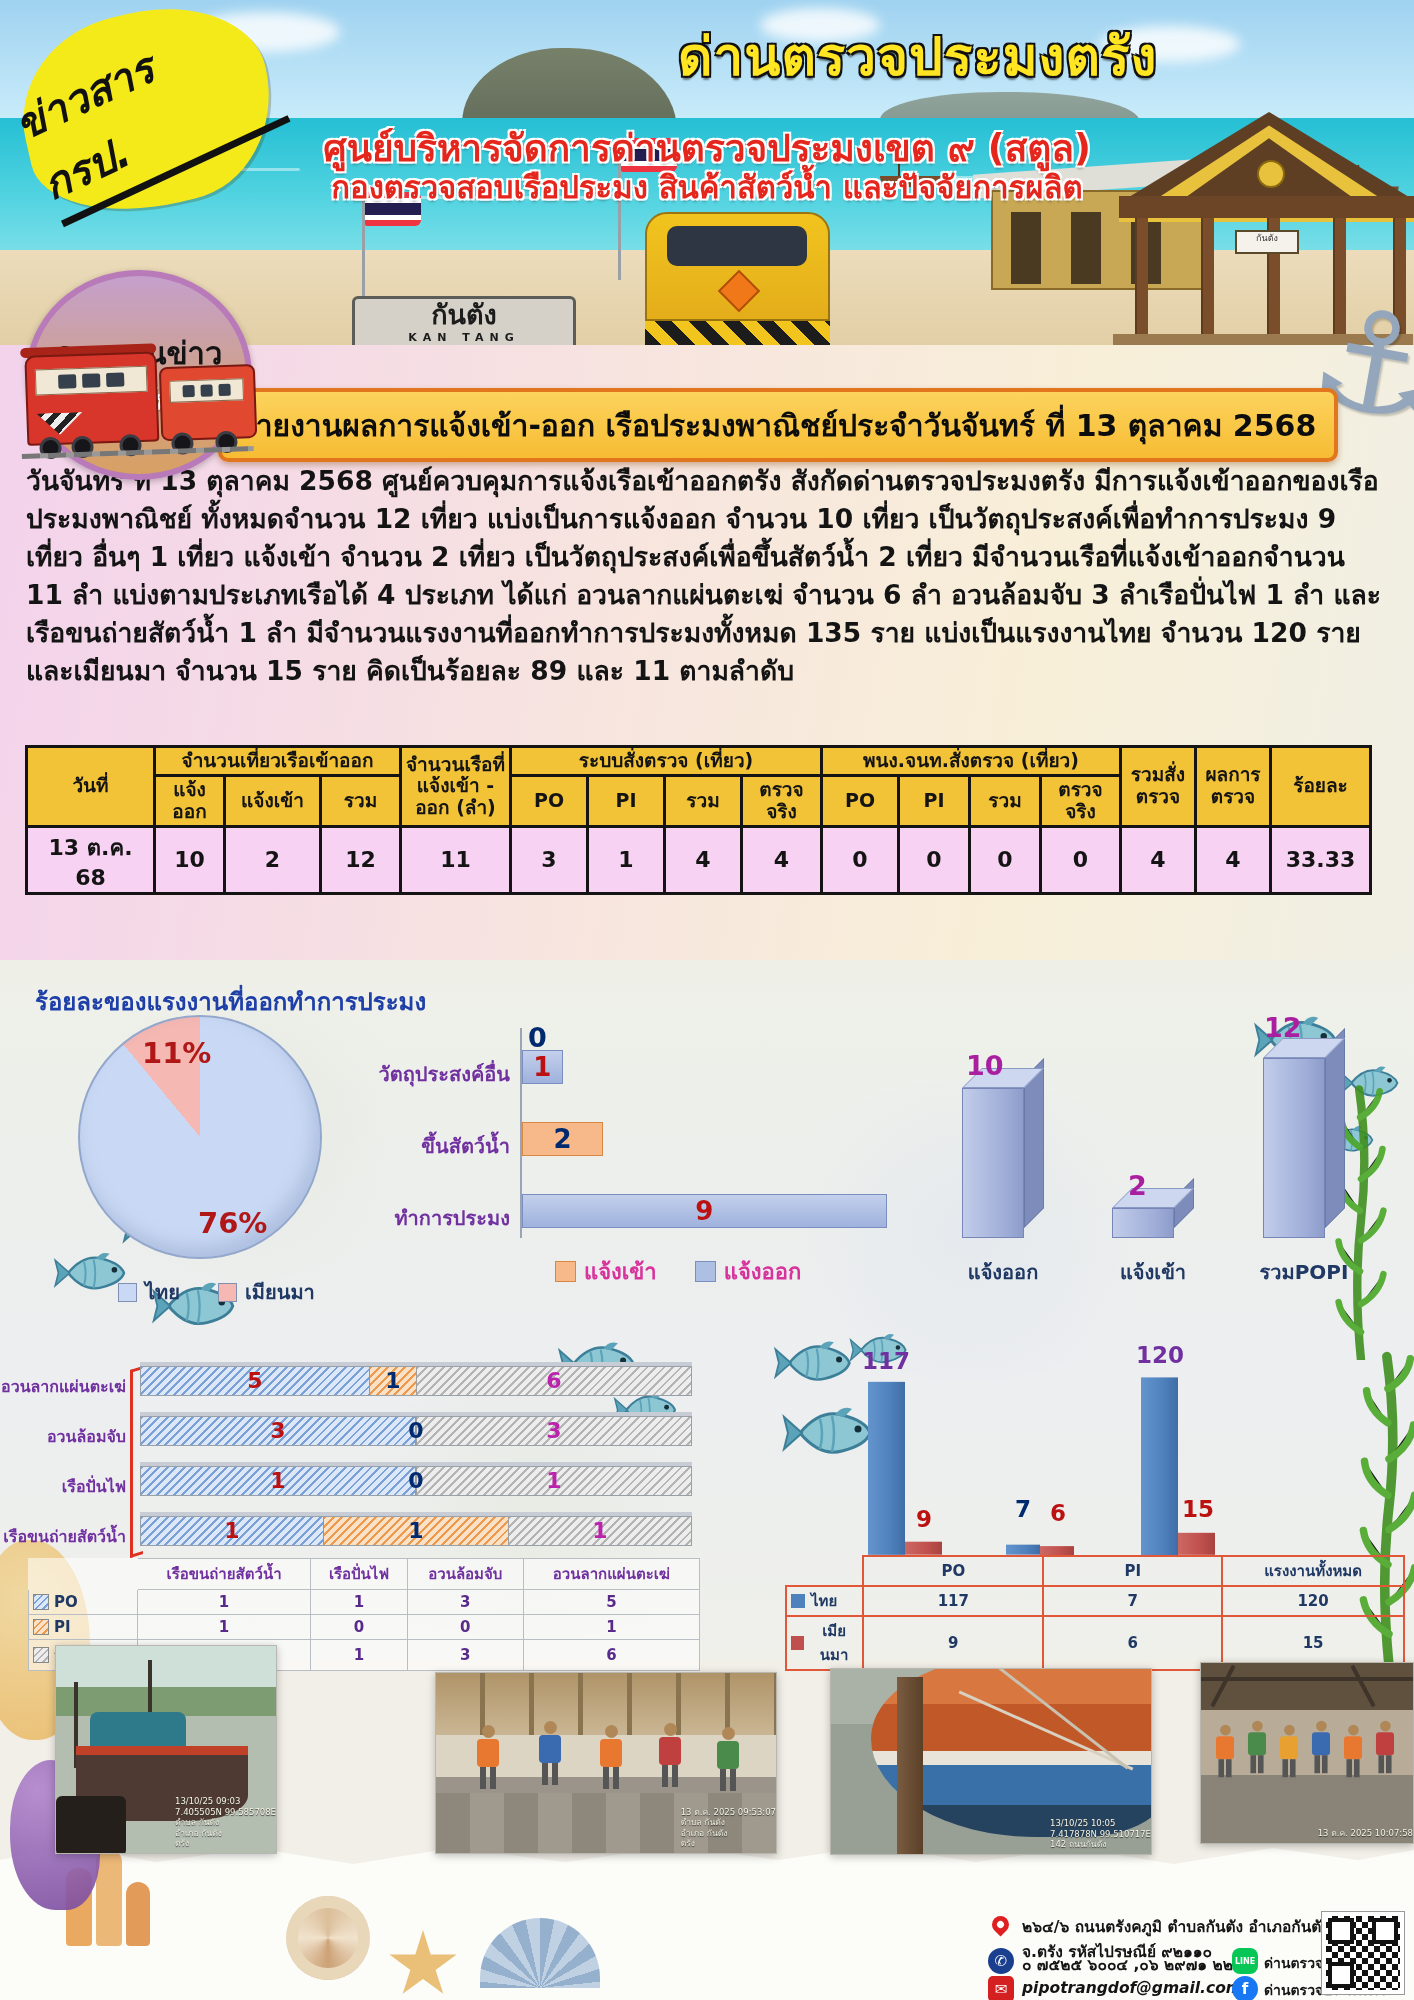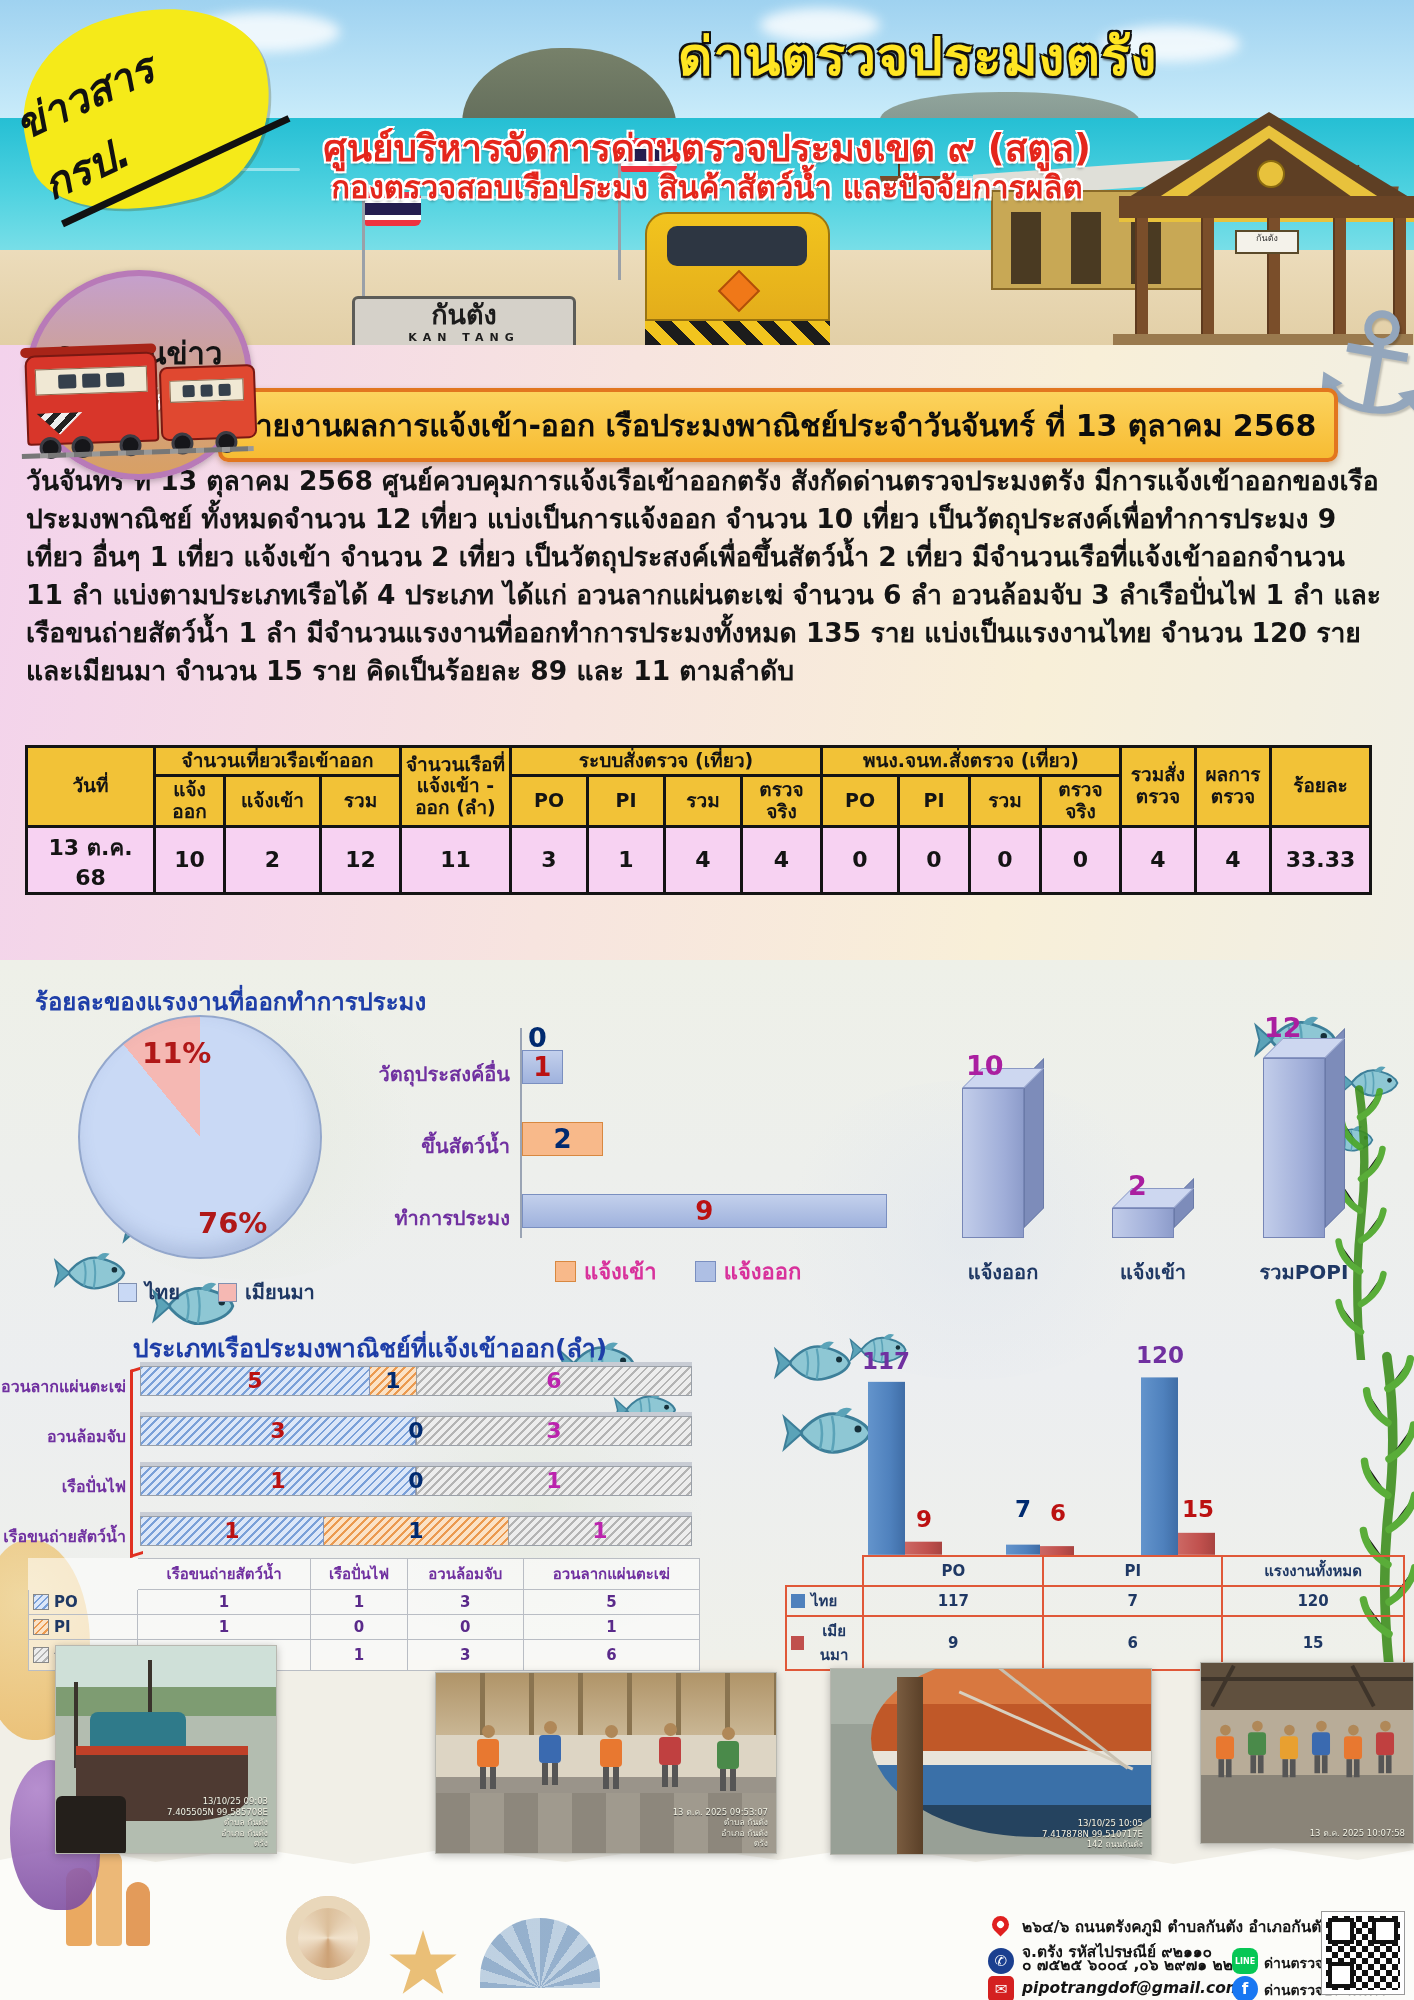--- a/index.html
+++ b/index.html
@@ -123,21 +123,21 @@
   .gbar.thai{background:linear-gradient(90deg,#6394cc,#4f81bd 60%,#3f6da6);}
   .gbar.mya{background:linear-gradient(90deg,#cc6864,#c0504d 60%,#a84340);}
   .glab{position:absolute;font-size:23px;font-weight:bold;z-index:7;width:60px;text-align:center;}
   .labtable{position:absolute;border-collapse:collapse;z-index:6;}
   .labtable th,.labtable td{border:2px solid #e05838;font-size:15px;font-weight:bold;color:#1f3864;text-align:center;padding:2px 4px;}
   .labtable .noborder{border:none;background:transparent;}
   .labtable .lg{display:flex;align-items:center;gap:6px;justify-content:flex-start;}
   .qsw{display:inline-block;width:14px;height:14px;}
   
   .photo{position:absolute;overflow:hidden;border:1px solid #b8b8b0;box-shadow:0 2px 8px rgba(0,0,0,.25);z-index:6;background:#9aa29a;}
-  .stamp{position:absolute;right:8px;bottom:4px;font-size:8.5px;color:#f3f3e4;text-align:right;white-space:pre-line;line-height:1.25;text-shadow:0 1px 1px #333;z-index:3;margin-top:26px;}
+  .stamp{position:absolute;right:0;bottom:4px;font-size:8.5px;color:#f3f3e4;text-align:left;white-space:pre-line;line-height:1.25;text-shadow:0 1px 1px #333;z-index:3;margin-top:26px;}
   .fig{position:absolute;width:24px;}
   .fig .head{width:13px;height:13px;border-radius:50%;background:#b08858;margin:0 auto;}
   .fig .vest{width:22px;height:28px;border-radius:4px;margin:1px auto 0;}
   .fig .legs{width:16px;height:22px;margin:0 auto;background:linear-gradient(90deg,#555 0 40%,transparent 40% 60%,#555 60%);}
   
   .ficon{position:absolute;width:26px;height:26px;border-radius:50%;display:flex;align-items:center;justify-content:center;color:#fff;font-size:15px;font-weight:bold;z-index:7;}
   .ftxt{position:absolute;font-size:15.5px;font-weight:bold;color:#141414;z-index:7;}
   .pinshape{position:absolute;width:17px;height:17px;background:#e02020;border-radius:50% 50% 50% 0;transform:rotate(-45deg);z-index:7;}
   .pinshape::after{content:"";position:absolute;left:5px;top:5px;width:7px;height:7px;background:#fff;border-radius:50%;}
   .qr{position:absolute;left:1322px;top:1912px;width:74px;height:74px;background:
@@ -416,21 +416,20 @@
     <div class="side" style="height: 180px; bottom: 10px;"></div>
     <div class="topf" style="top: -200px;"></div>
   </div>
   <div class="vlab3d" style="left:966px;top:1050px;">10</div>
   <div class="vlab3d" style="left:1128px;top:1170px;">2</div>
   <div class="vlab3d" style="left:1264px;top:1012px;">12</div>
   <div class="cat3d" style="left:933px;top:1256px;">แจ้งออก</div>
   <div class="cat3d" style="left:1083px;top:1256px;">แจ้งเข้า</div>
   <div class="cat3d" style="left:1234px;top:1256px;">รวมPOPI</div>
 
-  <div class="ctitle" style="left:70px;top:1328px;width:600px;text-align:center;font-size:25px;">ประเภทเรือประมงพาณิชย์ที่แจ้งเข้าออก(ลำ)</div>
   <div class="bracket" style="left:130px;top:1368px;height:182px;border-top:3px solid #e03020;border-bottom:3px solid #e03020;width:10px;"></div>
   <div class="catlab" style="left:0px;top:1374px;width:126px;font-size:16px;">อวนลากแผ่นตะเฆ่</div>
   <div class="catlab" style="left:0px;top:1424px;width:126px;font-size:16px;">อวนล้อมจับ</div>
   <div class="catlab" style="left:0px;top:1474px;width:126px;font-size:16px;">เรือปั่นไฟ</div>
   <div class="catlab" style="left:0px;top:1524px;width:126px;font-size:16px;">เรือขนถ่ายสัตว์น้ำ</div>
 
   <div class="stkrow" style="top:1366px;">
     <div class="seg po" style="width: 41.6667%;"></div>
       <div class="seg pi" style="width: 8.33333%;"></div>
       <div class="seg num" style="width: 50%;"></div>

